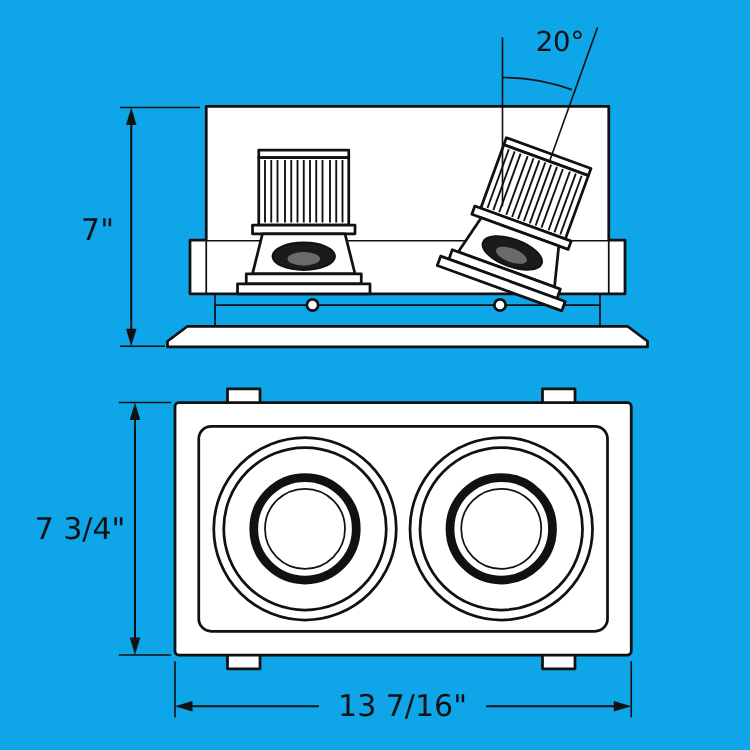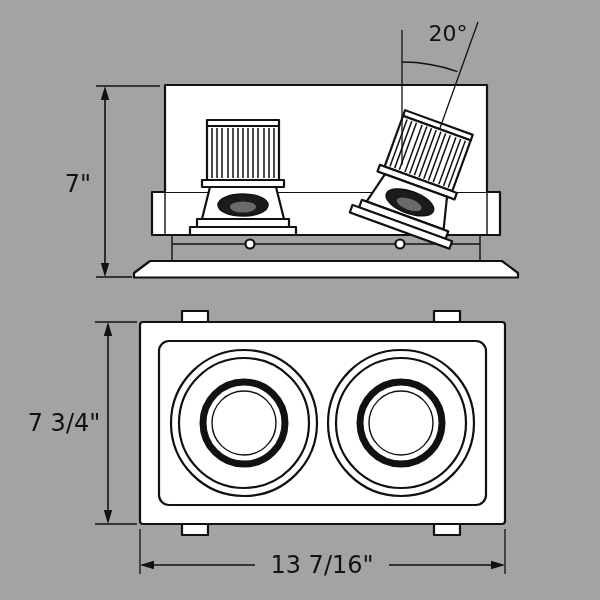--- a/index.html
+++ b/index.html
@@ -1,16 +1,16 @@
 <!DOCTYPE html>
 <html><head>
 <meta charset="utf-8">
 <style>
   html,body{margin:0;padding:0;background:#fff;}
-  .canvas{width:600px;height:600px;background:#a3a3a3;position:relative;overflow:hidden;
+  .canvas{width:600px;height:600px;background:#0ea5e9;position:relative;overflow:hidden;
           font-family:"DejaVu Sans", sans-serif;}
   svg{display:block;}
   .ln{fill:#ffffff;stroke:#111111;stroke-width:2.2;stroke-linejoin:round;}
   .ln-thin{fill:none;stroke:#111111;stroke-width:1.4;}
   .fin{stroke:#111111;stroke-width:1.5;fill:none;}
   .dark{fill:#1b1b1b;stroke:#111111;stroke-width:1.5;}
   .mid{fill:#6a6a6a;stroke:none;}
   .dim{fill:none;stroke:#111111;stroke-width:1.6;}
   .ext{fill:none;stroke:#111111;stroke-width:1.3;}
   .arrow{fill:#111111;stroke:none;}

